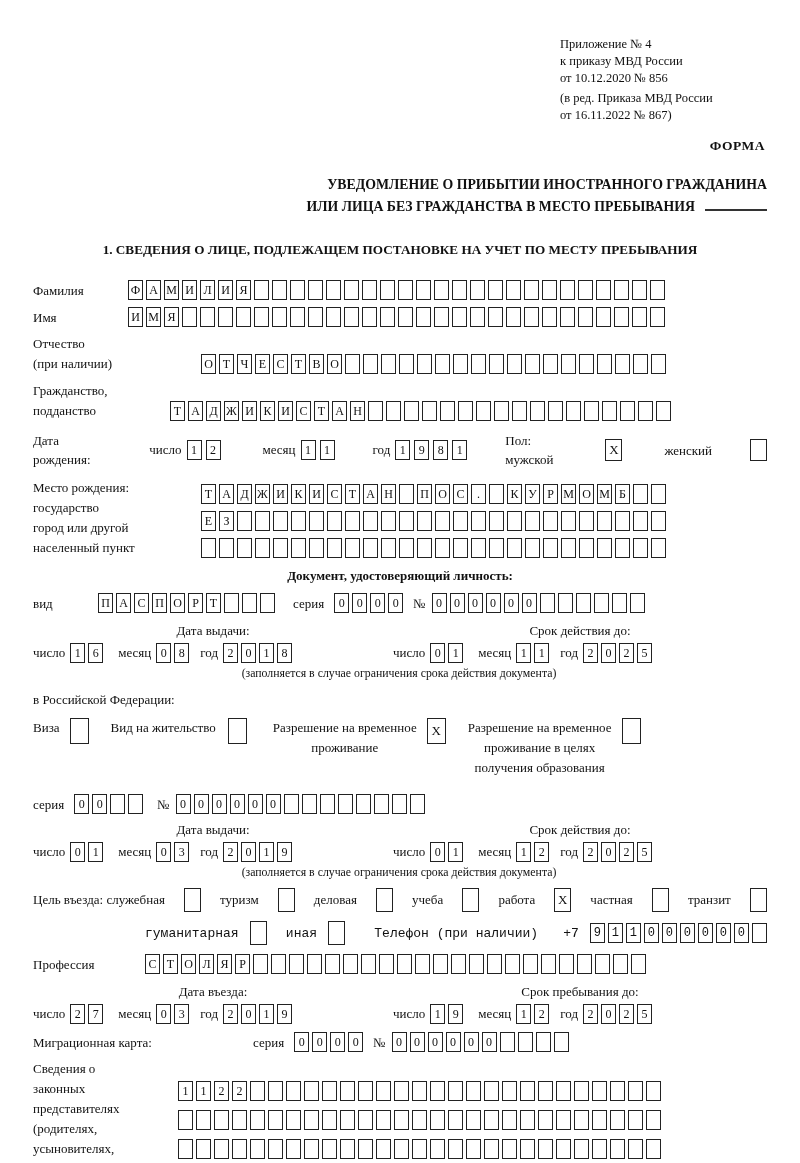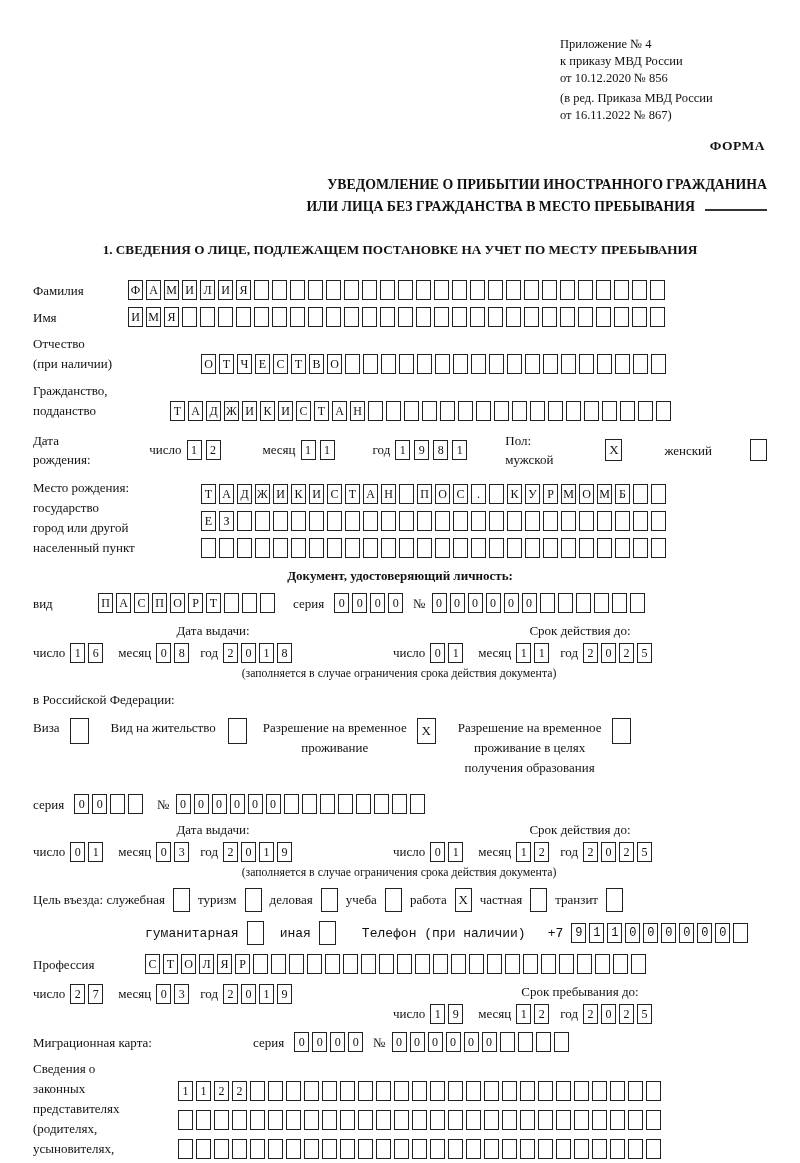--- a/index.html
+++ b/index.html
@@ -63,21 +63,21 @@
   .daterow { display:flex; align-items:center; gap:5px; }
   .note { text-align:center; font-size:11.8px; margin:3px 2px 8px 0; }
 
   .plain { line-height:21px; margin-bottom:4px; }
 
   .permits { display:flex; align-items:flex-start; margin:8px 0 16px 0; }
   .permit { display:flex; align-items:flex-start; gap:10px; }
   .permit .txt { text-align:center; line-height:20px; }
   .permits .cb { height:26px; width:19px; flex:0 0 19px; }
 
-  .purpose { display:flex; align-items:center; gap:8px; margin-bottom:9px; flex-wrap:nowrap; }
+  .purpose { display:flex; align-items:center; gap:8px; margin-bottom:9px; flex-wrap:nowrap;justify-content:space-between; }
   .purpose .cb { height:24px; }
   .indent { padding-left:112px;font-family:Liberation Mono, monospace; }
 
   .svedrow { margin-bottom:0; }
 </style>
 </head>
 <body>
 
 <div class="page">
 
@@ -459,21 +459,21 @@
   </div>
   <div class="note">(заполняется в случае ограничения срока действия документа)</div>
 
   <div class="plain">в Российской Федерации:</div>
 
   <div class="permits">
     <span class="permit" style="margin-right:22px;">
       <span class="txt">Виза</span>
       <span class="cb"></span>
     </span>
-    <span class="permit" style="margin-right:16px;gap:12px;">
+    <span class="permit" style="margin-right:26px;gap:12px;">
       <span class="txt">Вид на жительство</span>
       <span class="cb"></span>
     </span>
     <span class="permit" style="margin-right:22px;">
       <span class="txt">
         <span>Разрешение на временное</span><br>
         <span>проживание</span>
       </span>
       <span class="cb">X</span>
     </span>
@@ -629,20 +629,21 @@
         <span class="cell"></span>
         <span class="cell"></span>
         <span class="cell"></span>
         <span class="cell"></span>
         <span class="cell"></span>
       </span>
   </div>
 
   <div class="datecols" style="margin-top:10px;">
     <div class="datecol-l">
+      <div class="datehead">Дата въезда:</div>
       <div class="daterow">
         <span>число</span>
         <span class="cells mr10">
             <span class="cell">2</span>
             <span class="cell">7</span>
           </span>
         <span>месяц</span>
         <span class="cells mr6">
             <span class="cell">0</span>
             <span class="cell">3</span>

